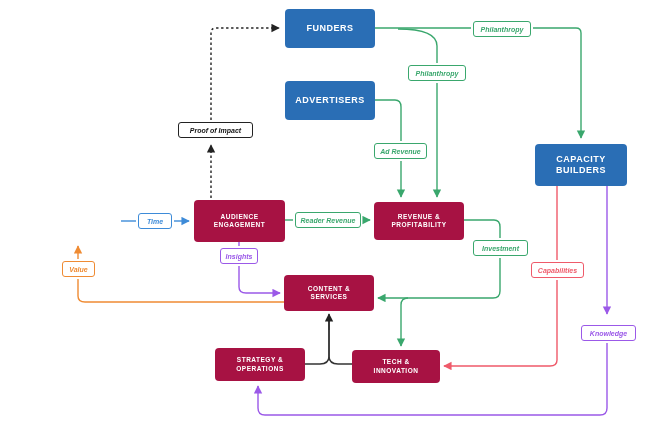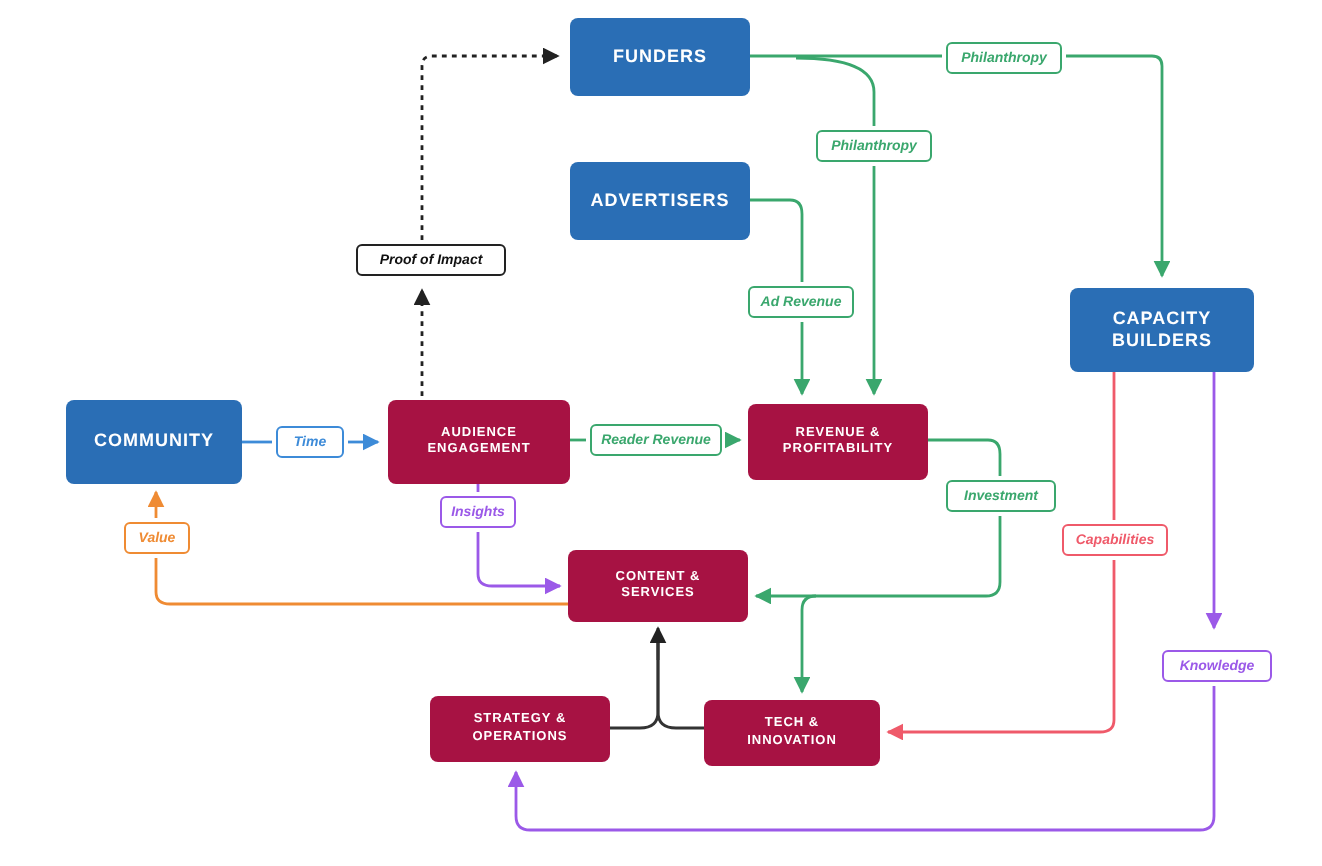--- a/index.html
+++ b/index.html
@@ -91,23 +91,20 @@
   </div>
 
   <div class="node blue" style="left:535px;top:144px;width:92px;height:42px;font-size:9px;">
     <span class="t">CAPACITY<br>BUILDERS</span>
   </div>
 
   <div class="node blue" style="left:285px;top:81px;width:90px;height:39px;font-size:9px;">
     <span class="t">ADVERTISERS</span>
   </div>
 
-  <div class="node blue" style="left:33px;top:200px;width:88px;height:42px;font-size:9px;">
-    <span class="t">COMMUNITY</span>
-  </div>
 
   <div class="node maroon" style="left:194px;top:200px;width:91px;height:42px;font-size:6.5px;">
     <span class="t">AUDIENCE<br>ENGAGEMENT</span>
   </div>
 
   <div class="node maroon" style="left:374px;top:202px;width:90px;height:38px;font-size:6.5px;">
     <span class="t">REVENUE &amp;<br>PROFITABILITY</span>
   </div>
 
   <div class="node maroon" style="left:284px;top:275px;width:90px;height:36px;font-size:6.5px;">

